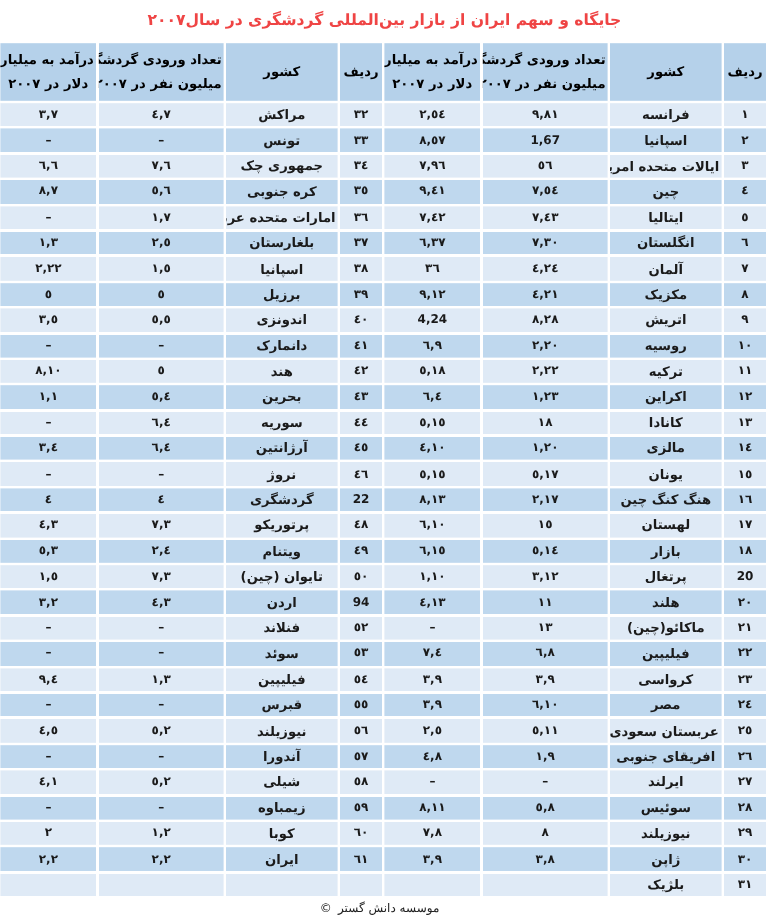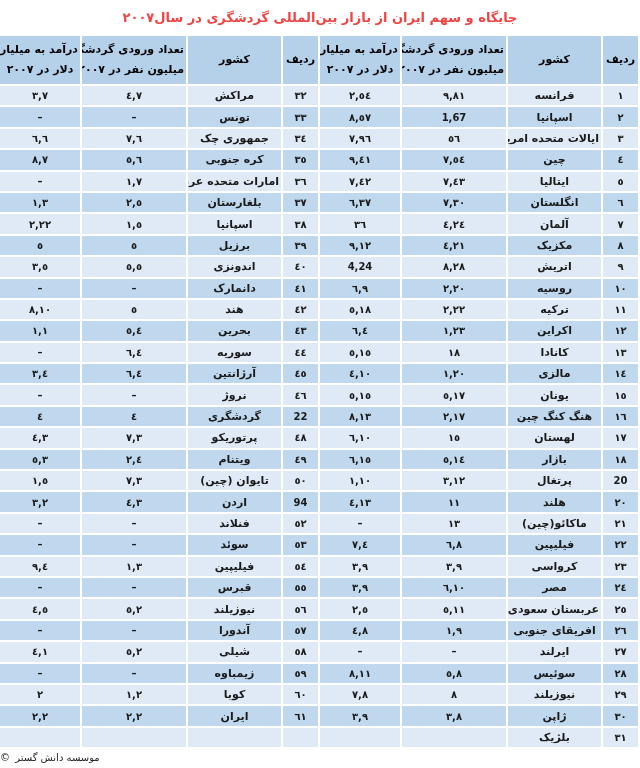--- a/index.html
+++ b/index.html
@@ -48,21 +48,21 @@
     color: #000000;
   }
   table.data th.two-line div { line-height: 20px; }
   tbody tr.light td { background: var(--row-light, #dfeaf6); }
   tbody tr.dark  td { background: var(--row-dark,  #bfd8ee); }
   td.country { font-size: 11px; font-weight: bold; }
   td.rank    { font-size: 10px; font-weight: bold; }
   td.num     { font-size: 10px; font-weight: bold; direction: ltr; }
   .footer {
     direction: ltr;
-    text-align: left;
+    text-align: center;
     padding: 3px 8px 0 0;
     font-size: 10px;
     color: #222222;
   }
   .footer .credit { padding-left: 2px; }
 </style>
 </head>
 <body>
 
 <div class="page">

